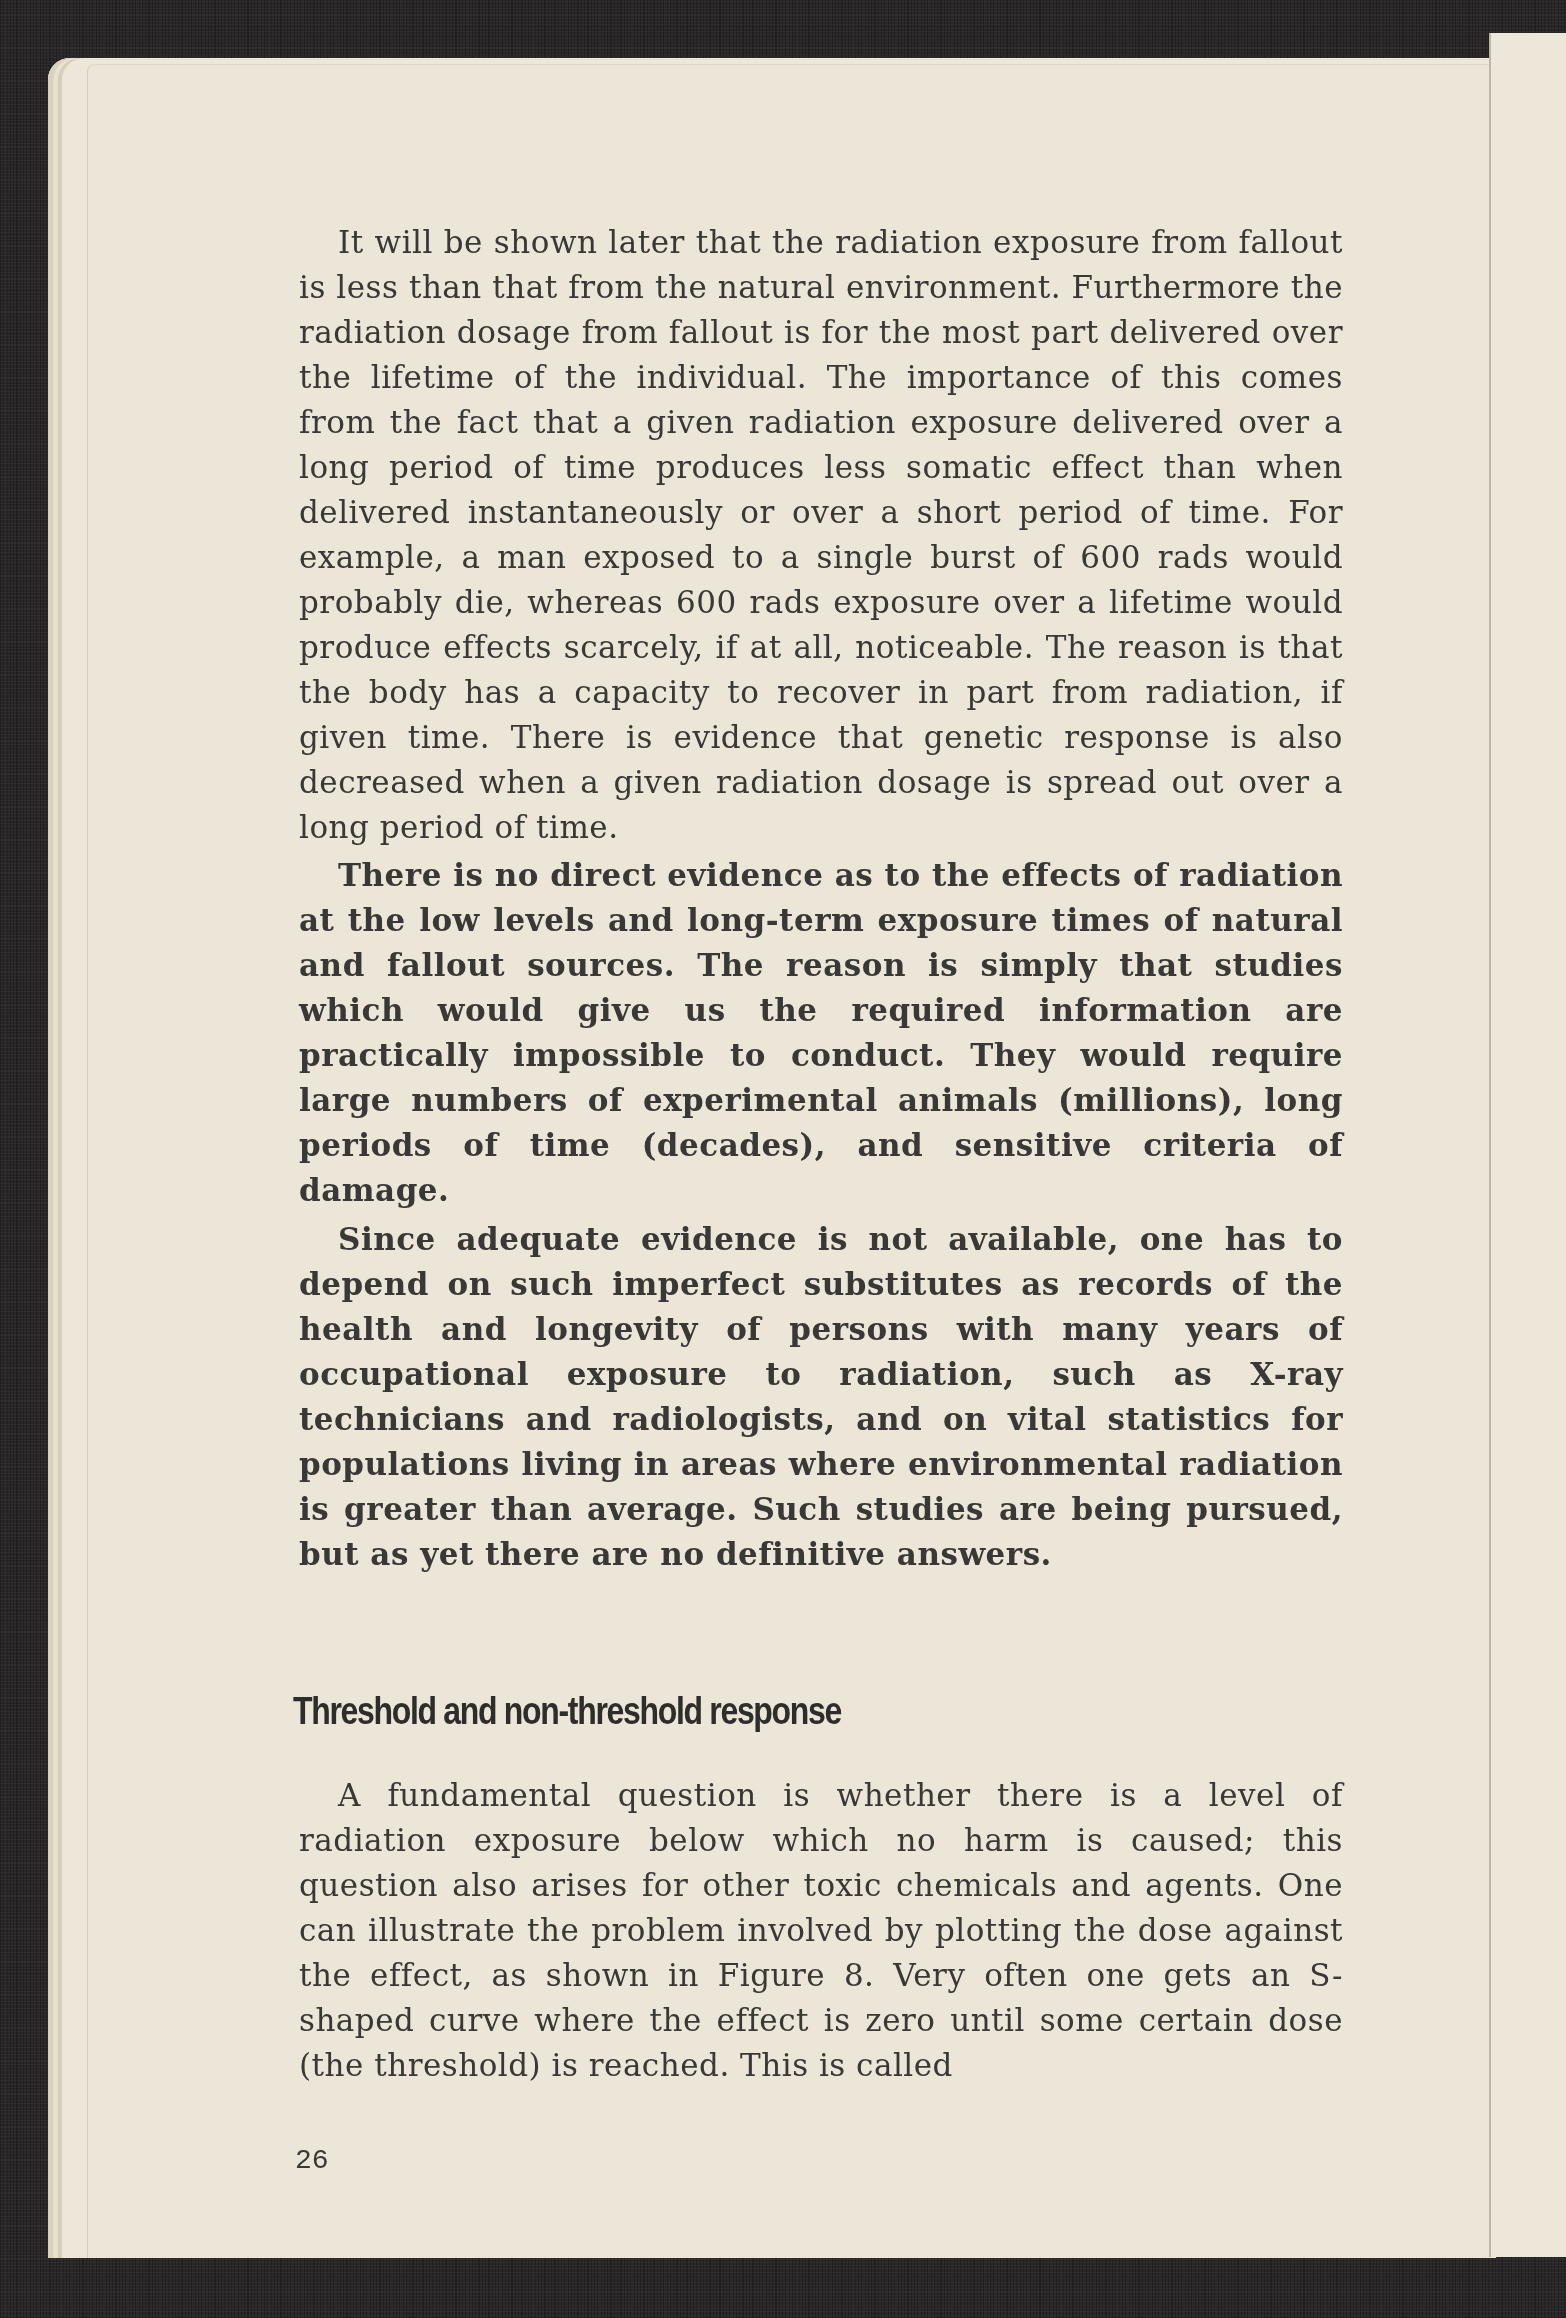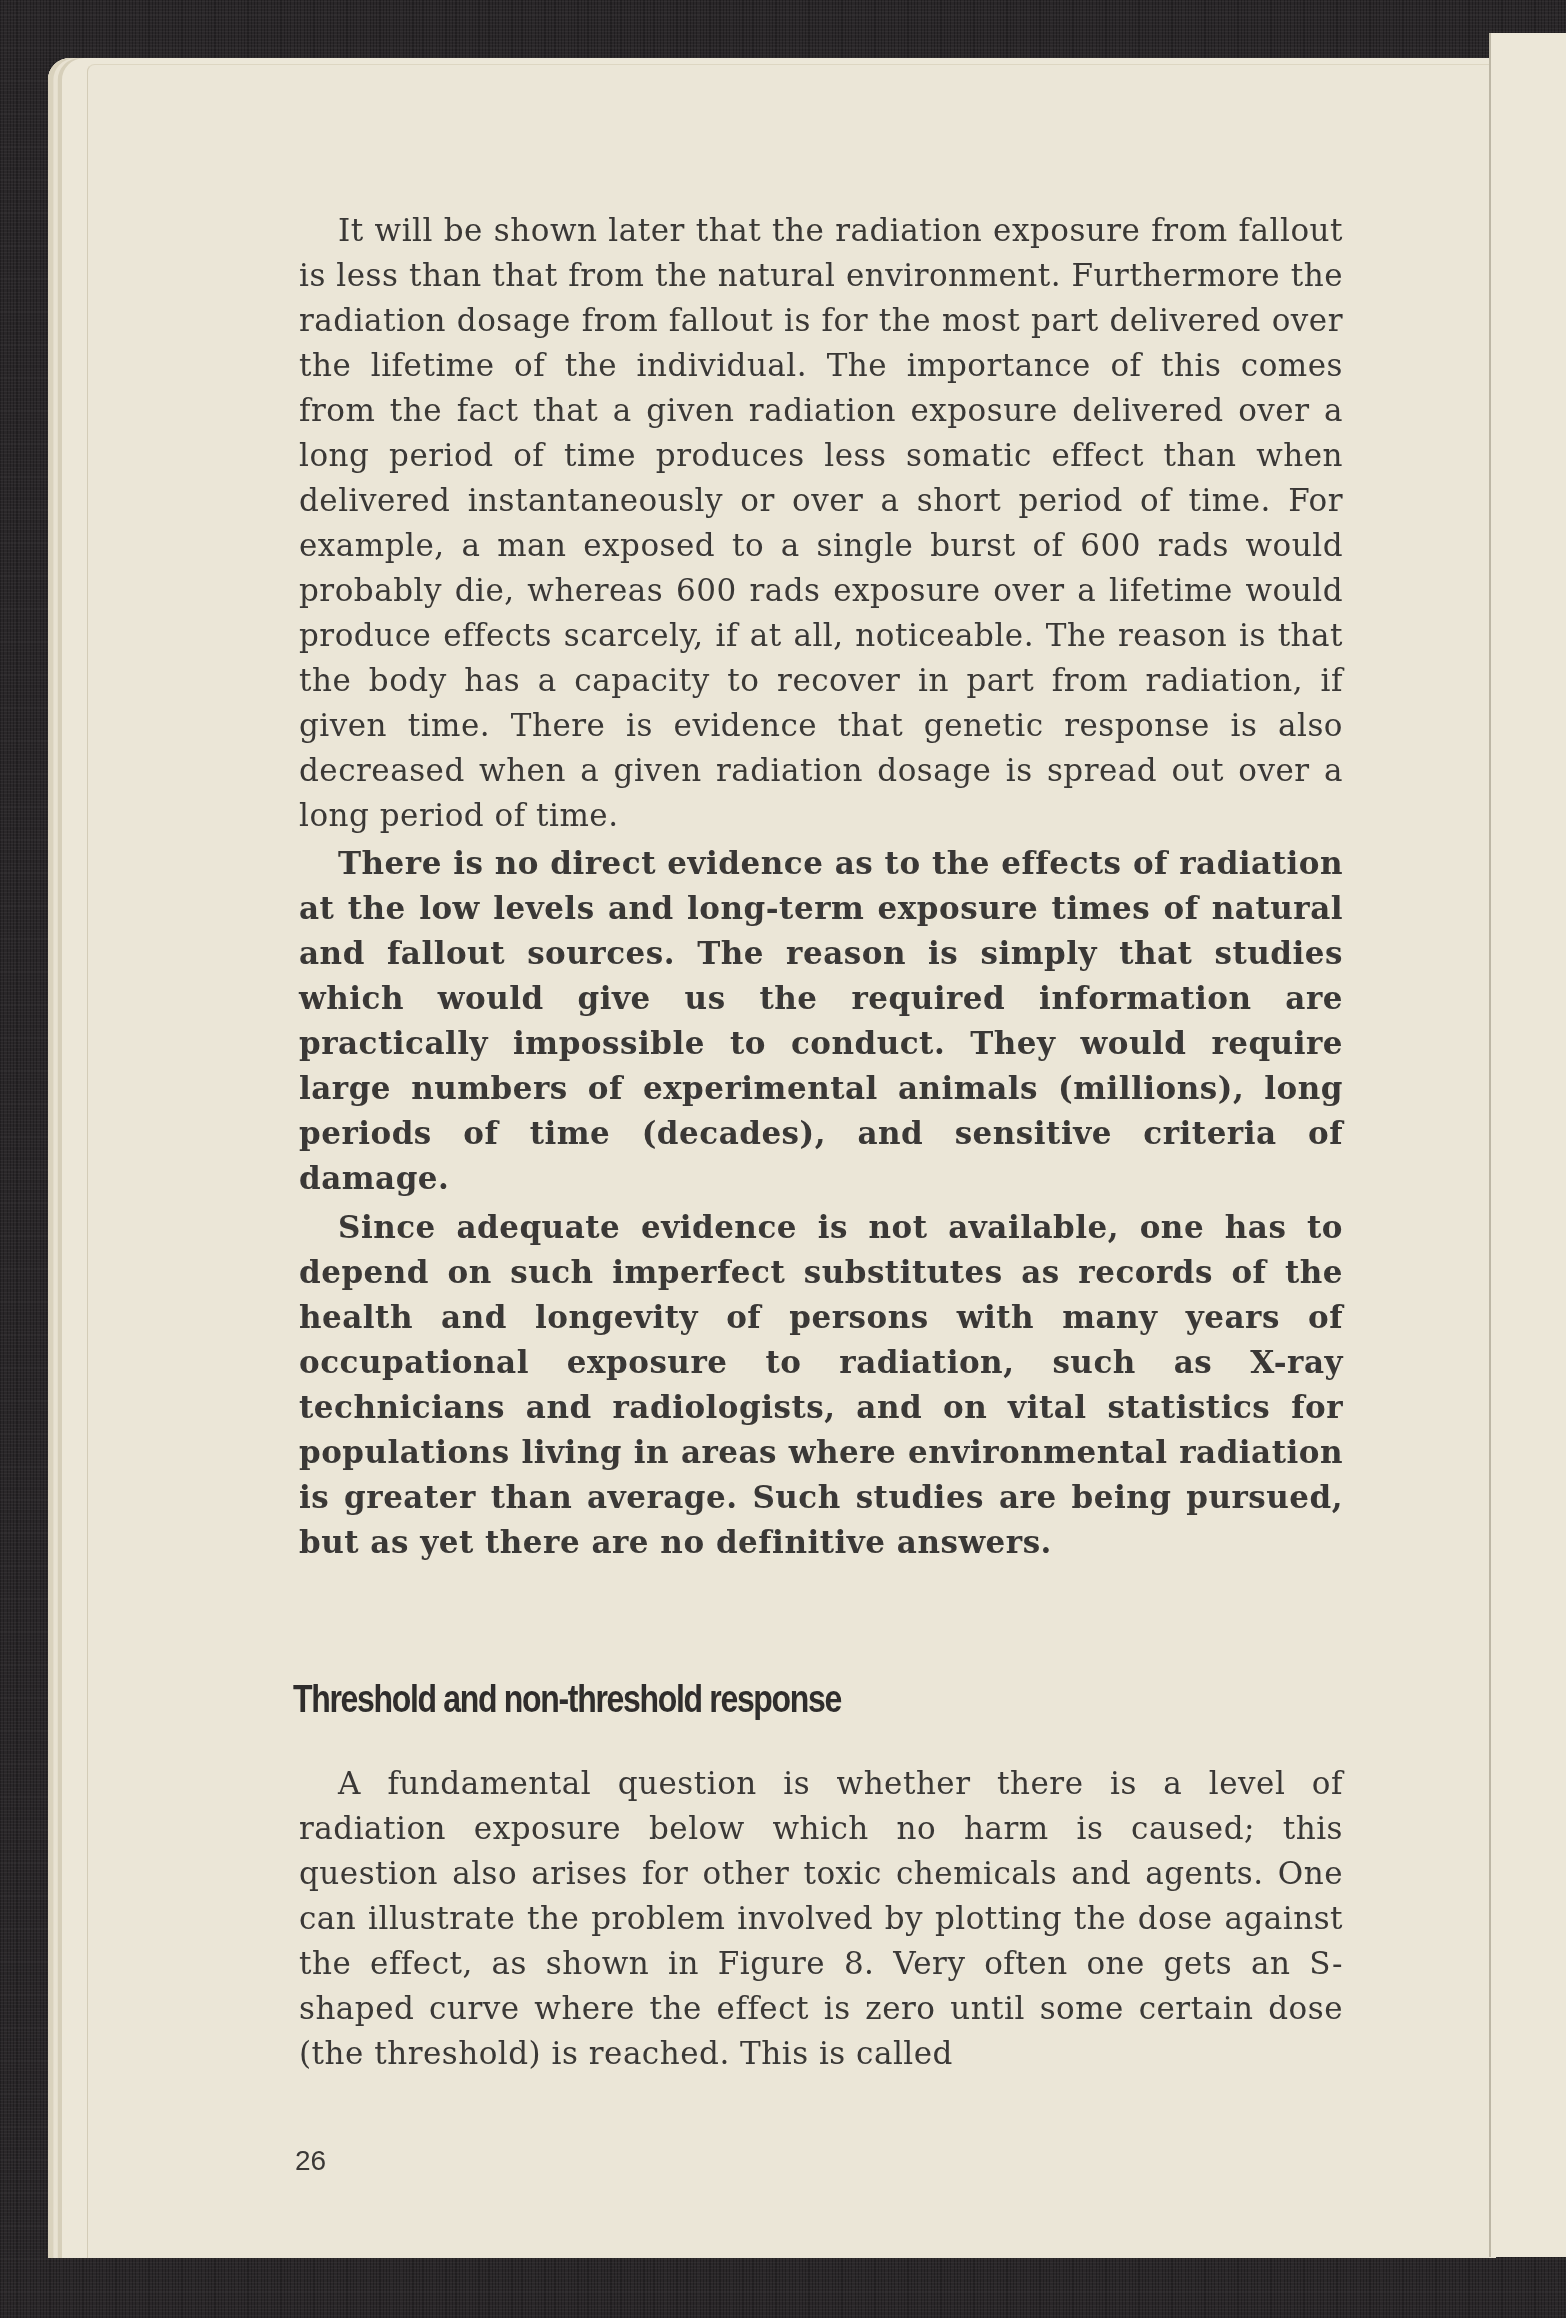--- a/index.html
+++ b/index.html
@@ -18,35 +18,35 @@
   .page {
     position:absolute; left:87px; top:64px; width:1408px; height:2193px;
     background:#ebe6d7; border-left:1.6px solid #d3ccb7; border-top:1.6px solid #ddd6c2;
     border-radius:7.6px 0 0 0;
   }
   .right-page {
     position:absolute; left:1489px; top:33px; width:77px; height:2224px;
     background:#ece7d8; border-left:2.7px solid #bdb7a6;
   }
   .text-block {
-    position:absolute; left:299px; top:208px; width:1044px;
+    position:absolute; left:299px; top:220px; width:1044px;
     font-family:"DejaVu Serif", serif; color:#3a3836;
     font-size:31px; line-height:45px; letter-spacing:0.5px;
   }
   .para { margin:0; text-align:justify; text-indent:39px; }
   .para + .para { margin-top:3.3px;font-weight:bold; }
   .heading {
     font-family:"Liberation Sans", sans-serif; font-weight:bold;
     font-size:39px; letter-spacing:-1.6px; transform:scaleX(0.82); transform-origin:left;
     color:#2f2d2c; margin:109px 0 38px -6.5px; line-height:49px;
   }
   .para.after-heading { margin-top:0; }
   .page-number {
     position:absolute; left:295px; top:2145px;
-    font-family:Liberation Sans, sans-serif; font-size:28px; color:#3a3836;
+    font-family:Liberation Mono, monospace; font-size:28px; color:#3a3836;
   }
 </style>
 </head>
 <body>
 
 <div class="page-stack"></div>
 <div class="page"></div>
 <div class="right-page"></div>
 
 <div class="text-block">

